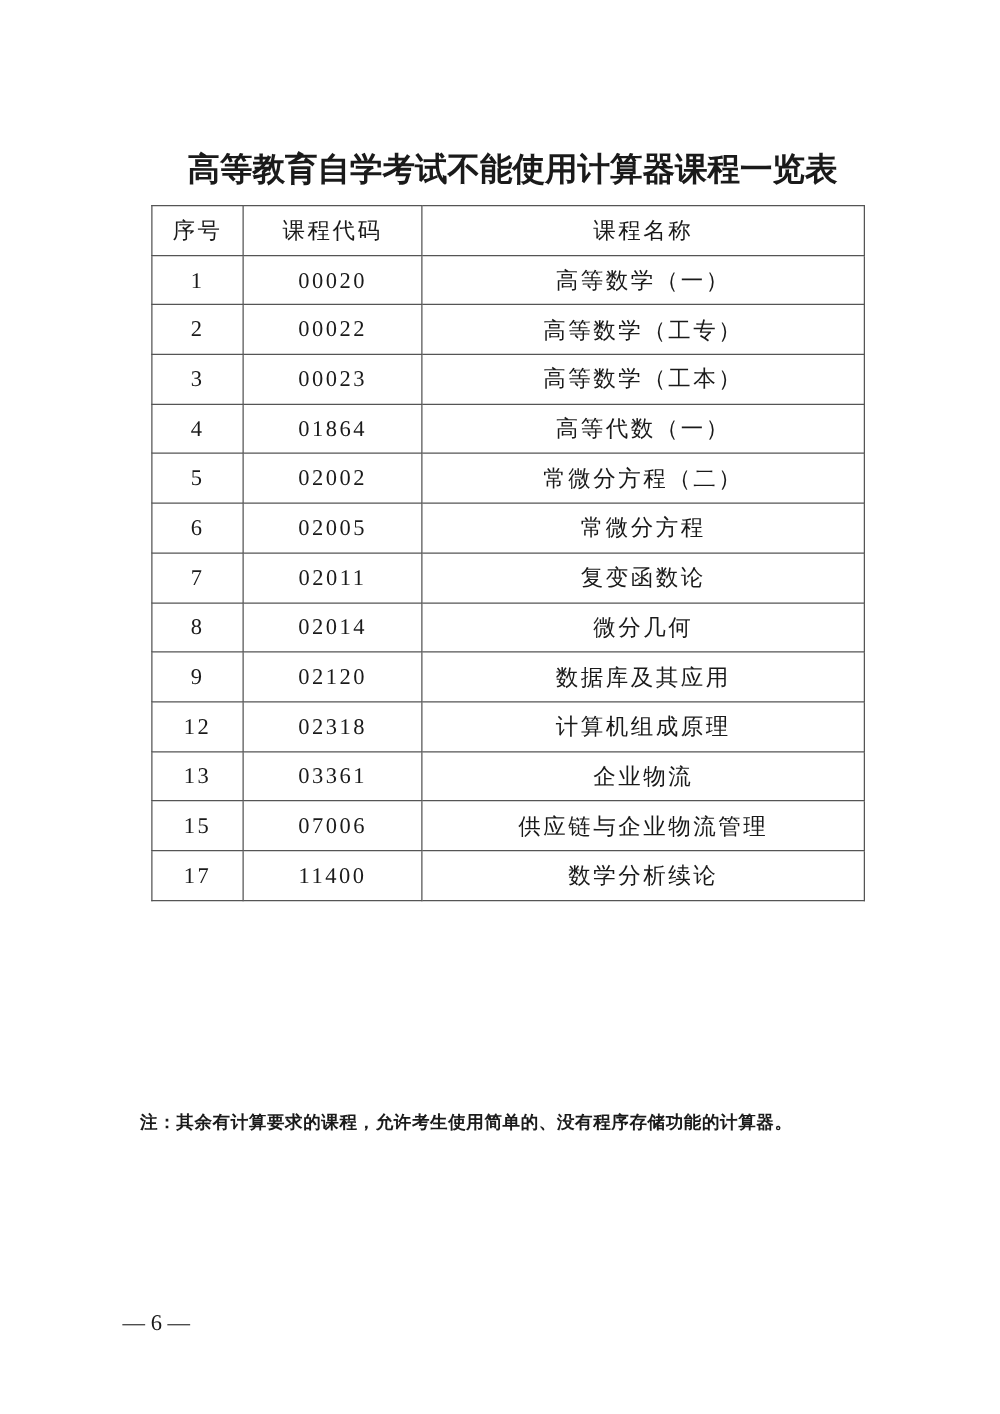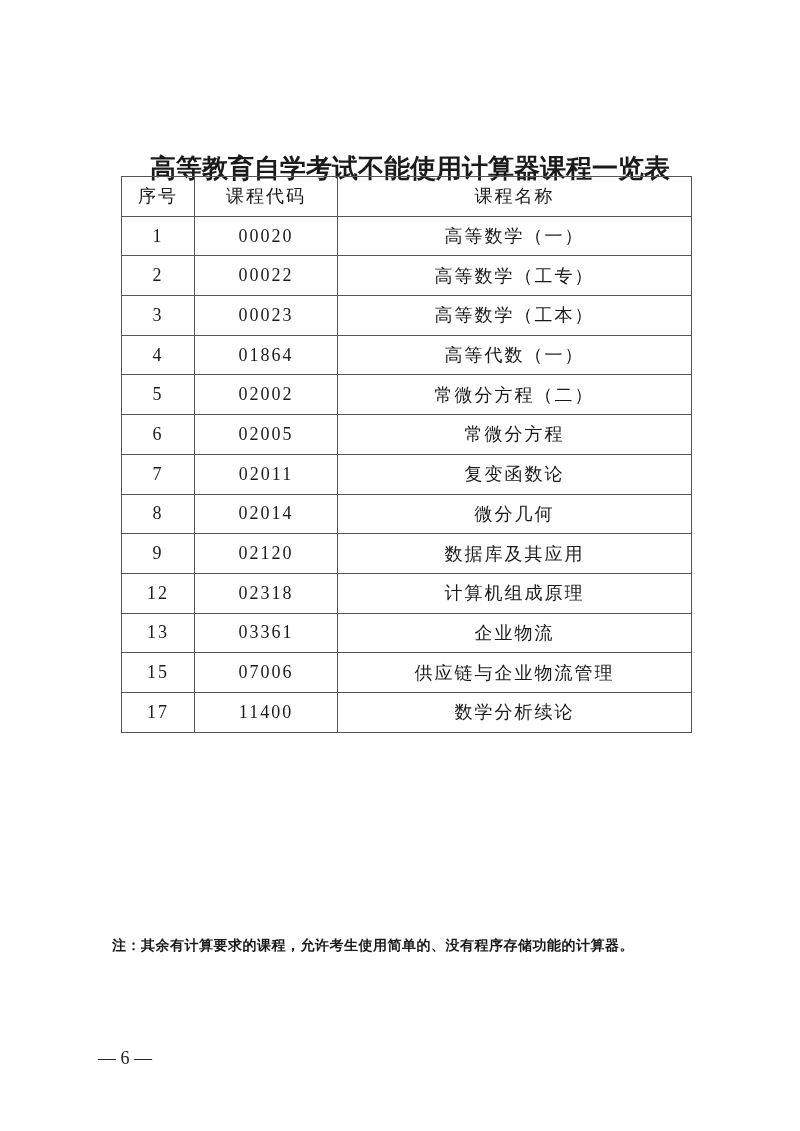--- a/index.html
+++ b/index.html
@@ -1,22 +1,22 @@
 <!DOCTYPE html>
 <html><head>
 <meta charset="utf-8">
 <style>
   html, body { margin:0; padding:0; background:#ffffff; }
   body { width:800px; height:1131px; position:relative; overflow:hidden; font-family:"DejaVu Serif", serif; color:#1a1a1a; }
-  .title { position:absolute; left:0; width:800px; top:118px; text-align:center; font-size:26px; font-weight:bold; letter-spacing:0px; padding-left:20px; box-sizing:border-box;margin-top:33px; }
-  table.course { position:absolute; left:121px; top:164px; width:570px; border-collapse:collapse; table-layout:fixed;margin-top:12px; }
+  .title { position:absolute; left:0; width:800px; top:118px; text-align:center; font-size:26px; font-weight:bold; letter-spacing:0px; padding-left:20px; box-sizing:border-box; }
+  table.course { position:absolute; left:121px; top:164px; width:570px; border-collapse:collapse; table-layout:fixed; }
   table.course td, table.course th { border:1px solid #555; height:38.7px; padding:0; text-align:center; vertical-align:middle; font-weight:normal; font-size:18px; letter-spacing:2px; }
   table.course th { font-size:18px; }
   .num { font-family:"Liberation Serif", serif; font-size:18px; letter-spacing:1px; }
-  .note { position:absolute; left:112px; top:889px; font-size:14px; font-weight:bold; letter-spacing:0.5px;margin-top:48px; }
+  .note { position:absolute; left:112px; top:889px; font-size:14px; font-weight:bold; letter-spacing:0.5px; }
   .pagenum { position:absolute; left:98px; top:1048px; font-size:18px; font-family:"Liberation Serif", serif; }
 </style>
 </head>
 <body>
 
 <div class="title">高等教育自学考试不能使用计算器课程一览表</div>
 
 <table class="course">
   <colgroup>
     <col style="width:73px">

